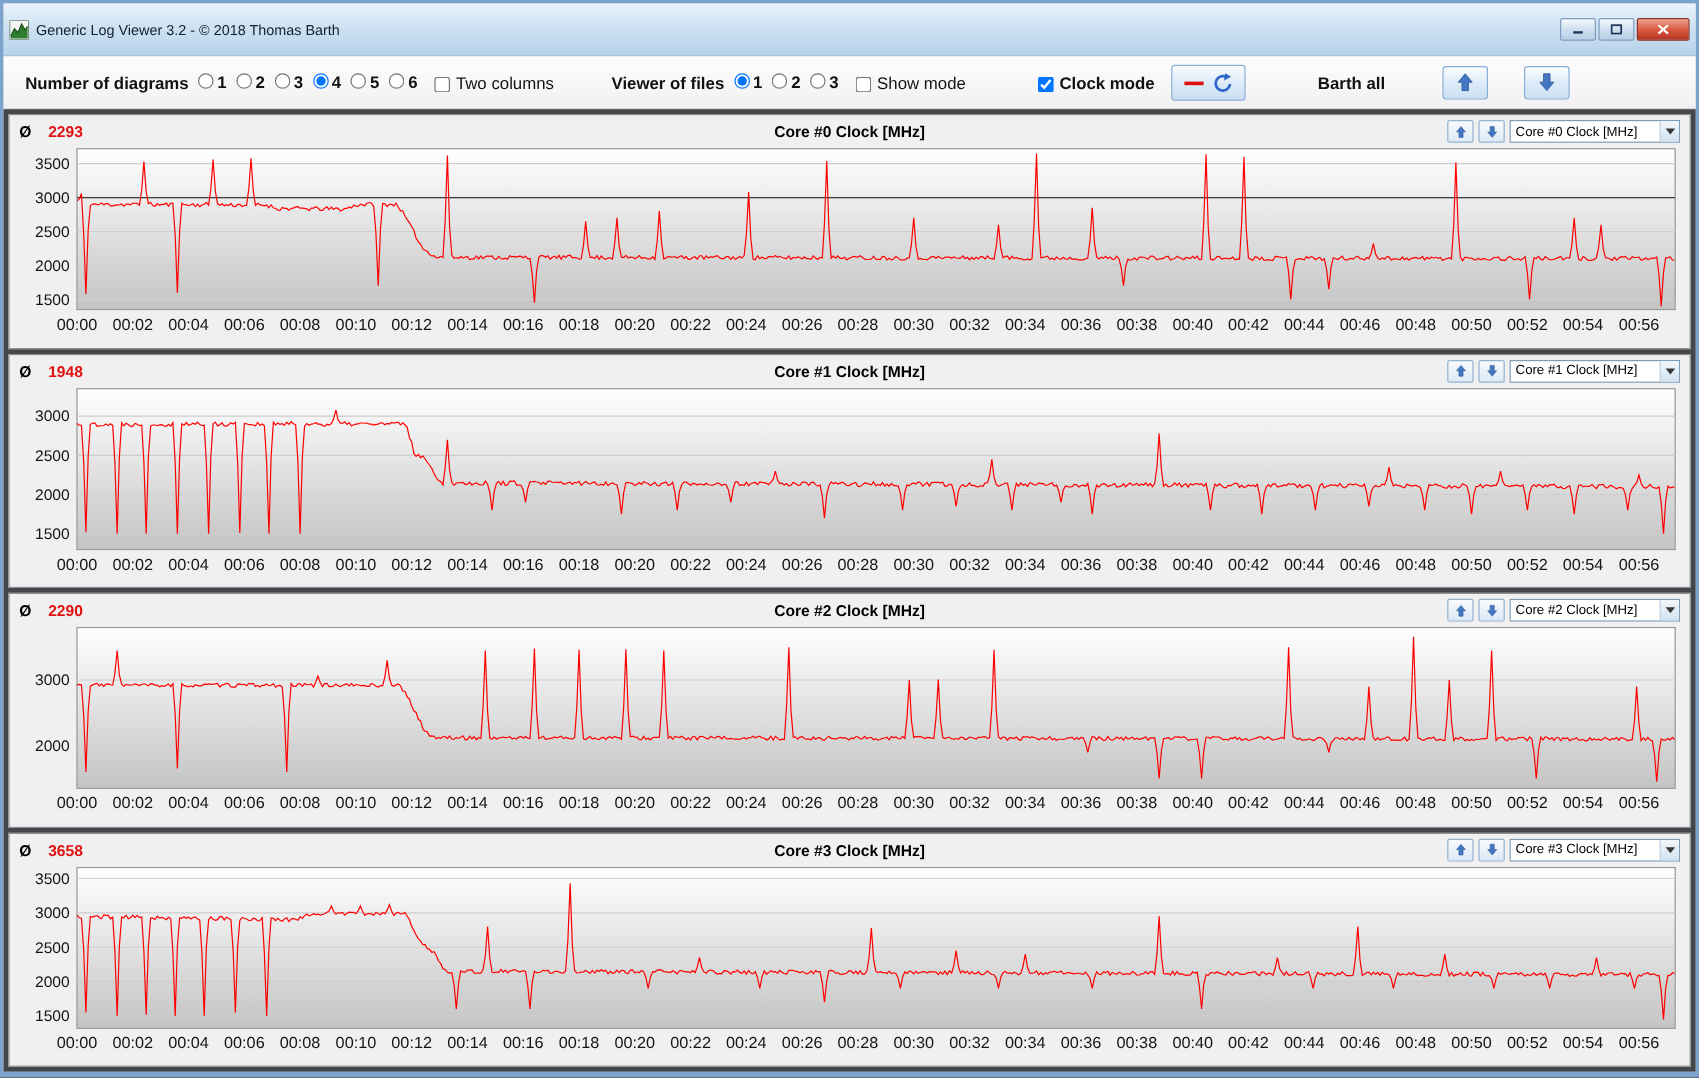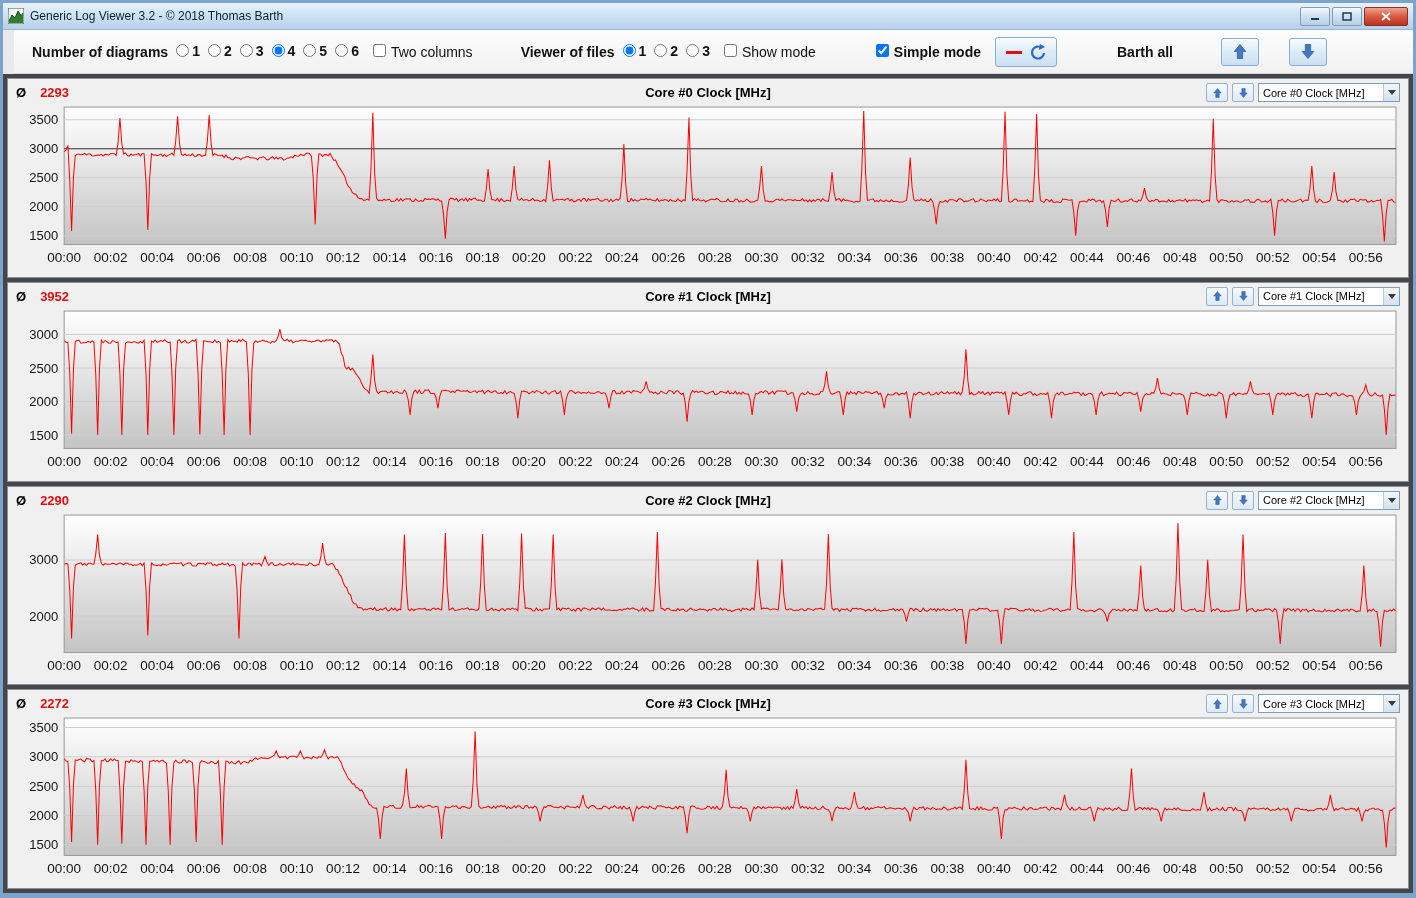--- a/index.html
+++ b/index.html
@@ -11,21 +11,21 @@
   }
   .window {
     width:100%; height:100%;
     border:3px solid #7ba3cc; border-bottom-width:5px;
     display:flex; flex-direction:column;
     background:#e9e9e9;
   }
   
   .titlebar {
     flex:0 0 27px; display:flex; align-items:center;
-    padding:0 5px;
+    padding:12px 5px;
     background:linear-gradient(#eaf3fc 0%, #cfe2f3 45%, #b6d1ea 100%);
     border-bottom:1px solid #9ab6d4;
   }
   .app-icon { width:16px; height:16px; display:inline-block; }
   .titlebar .title { flex:1; margin-left:6px; font-size:12px; color:#10202f; white-space:nowrap; }
   .winbtns { display:flex; gap:2px; }
   .winbtns button {
     width:30px; height:19px; padding:0; display:flex; align-items:center; justify-content:center;
     border:1px solid #7e9cbd; border-radius:2px;
     background:linear-gradient(#f4f9fd,#cfdff0 50%,#b9cfe6);
@@ -35,27 +35,27 @@
     width:44px;
     background:linear-gradient(#f0a28f,#d95a42 50%,#b83322);
     border-color:#8e2f1f;
   }
   
   .toolbar {
     flex:0 0 44px; display:flex; align-items:center;
     padding:0 18px;
     background:linear-gradient(#fdfdfd,#f1f1f1);
     border-bottom:1px solid #d6d6d6;
-    font-size:14px; color:#111;margin-left:11px;
+    font-size:14px; color:#111;
   }
   .bold { font-weight:bold; }
   .radio { display:inline-flex; align-items:center; margin-left:8px; }
   .radio input { margin:0 3px 0 0; }
   .radio span { font-weight:bold; }
-  .chk { display:inline-flex; align-items:flex-start; }
+  .chk { display:inline-flex; align-items:flex-end; }
   .chk input { margin:0 5px 0 0; }
   .sp14{width:14px;} .sp30{width:30px;} .sp48{width:48px;} .sp60{width:60px;}
   .tool-btn {
     height:30px; display:inline-flex; align-items:center; justify-content:center; gap:4px;
     border:1px solid #86aed6; border-radius:3px;
     background:linear-gradient(#fafcfe,#dcebf8 50%,#cbdff2);
     padding:0 8px; cursor:default;
   }
   .arrow-btn { width:38px; height:28px; }
   
@@ -170,21 +170,21 @@
           <span>3</span>
         </label></span>
     <span class="sp14"></span>
     <label class="chk">
       <input type="checkbox" style="">
       <span>Show mode</span>
     </label>
     <span class="sp60"></span>
     <label class="chk">
       <input type="checkbox" checked="" style="">
-      <span class="bold">Simple mode</span>
+      <span class="bold">Clock mode</span>
     </label>
     <span class="sp14"></span>
     <button class="tool-btn">
       <svg width="44" height="18" viewBox="0 0 44 18">
         <rect x="2" y="8" width="16" height="3" fill="#e01010"></rect>
         <path d="M38 5 a6 6 0 1 0 2 5" fill="none" stroke="#2e66c9" stroke-width="2.2"></path>
         <path d="M36 1 l5 3 -6 3 z" fill="#2e66c9"></path>
       </svg>
     </button>
     <span class="sp60"></span>
@@ -291,21 +291,21 @@
             <g clip-path="url(#c0)">
               <polyline fill="none" stroke="#ff0000" stroke-width="1" points="54.0,48.1 55.9,46.4 57.7,41.9 59.6,76.8 61.4,126.8 63.3,72.9 65.1,52.0 67.0,50.8 68.8,50.7 70.7,51.2 72.5,51.1 74.4,49.8 76.2,51.4 78.1,50.5 80.0,50.4 81.8,52.4 83.7,52.3 85.5,51.9 87.4,51.5 89.2,51.6 91.1,50.8 92.9,52.5 94.8,50.8 96.6,50.9 98.5,51.5 100.4,49.9 102.2,50.1 104.1,50.2 105.9,51.9 107.8,38.5 109.6,14.9 111.5,40.3 113.3,50.4 115.2,49.5 117.0,52.0 118.9,52.6 120.7,50.4 122.6,51.8 124.5,51.1 126.3,51.0 128.2,50.0 130.0,52.6 131.9,50.0 133.7,50.1 135.6,77.3 137.4,125.7 139.3,73.6 141.1,50.1 143.0,51.4 144.9,51.3 146.7,52.2 148.6,51.4 150.4,50.5 152.3,52.9 154.1,50.9 156.0,53.1 157.8,51.6 159.7,50.9 161.5,49.6 163.4,51.7 165.2,38.1 167.1,13.2 169.0,40.0 170.8,50.6 172.7,51.8 174.5,50.5 176.4,52.2 178.2,51.3 180.1,52.1 181.9,50.3 183.8,52.8 185.6,52.9 187.5,51.1 189.3,51.1 191.2,52.9 193.1,52.0 194.9,52.0 196.8,37.7 198.6,12.0 200.5,39.7 202.3,51.9 204.2,50.1 206.0,51.3 207.9,51.9 209.7,52.3 211.6,51.6 213.5,54.0 215.3,51.4 217.2,54.1 219.0,54.3 220.9,55.9 222.7,56.1 224.6,53.6 226.4,54.4 228.3,54.5 230.1,56.1 232.0,54.4 233.8,54.2 235.7,53.2 237.6,53.0 239.4,54.3 241.3,54.3 243.1,54.5 245.0,54.8 246.8,56.3 248.7,54.2 250.5,54.3 252.4,53.0 254.2,54.1 256.1,56.2 258.0,56.2 259.8,54.4 261.7,53.2 263.5,55.5 265.4,53.4 267.2,55.4 269.1,54.0 270.9,54.4 272.8,56.6 274.6,55.8 276.5,54.5 278.3,54.5 280.2,53.3 282.1,54.2 283.9,51.7 285.8,52.5 287.6,52.7 289.5,50.9 291.3,51.5 293.2,52.2 295.0,49.9 296.9,49.5 298.7,50.1 300.6,52.9 302.4,75.2 304.3,119.9 306.2,71.7 308.0,50.3 309.9,50.6 311.7,52.9 313.6,51.1 315.4,51.1 317.3,52.3 319.1,49.9 321.0,53.5 322.8,56.6 324.7,56.5 326.6,61.1 328.4,64.0 330.3,66.7 332.1,69.8 334.0,73.0 335.8,79.8 337.7,82.8 339.5,84.6 341.4,88.7 343.2,89.9 345.1,90.6 346.9,93.6 348.8,94.7 350.7,94.5 352.5,96.4 354.4,96.1 356.2,95.0 358.1,96.1 359.9,65.7 361.8,9.7 363.6,70.0 365.5,94.1 367.3,96.6 369.2,96.0 371.1,96.8 372.9,95.2 374.8,96.5 376.6,95.6 378.5,95.3 380.3,97.7 382.2,97.2 384.0,97.1 385.9,94.7 387.7,97.2 389.6,94.7 391.4,97.0 393.3,95.4 395.2,94.7 397.0,95.0 398.9,94.7 400.7,97.3 402.6,97.4 404.4,95.0 406.3,96.9 408.1,97.3 410.0,96.5 411.8,97.4 413.7,94.5 415.5,95.4 417.4,95.1 419.3,95.6 421.1,94.9 423.0,95.1 424.8,96.3 426.7,94.9 428.5,96.9 430.4,97.0 432.2,109.3 434.1,134.3 435.9,107.4 437.8,95.7 439.7,94.2 441.5,94.6 443.4,95.8 445.2,94.5 447.1,97.5 448.9,95.8 450.8,94.9 452.6,96.8 454.5,94.2 456.3,97.3 458.2,94.6 460.0,96.0 461.9,94.4 463.8,94.1 465.6,96.3 467.5,96.1 469.3,96.2 471.2,97.4 473.0,97.1 474.9,85.3 476.7,65.4 478.6,86.8 480.4,95.8 482.3,95.7 484.2,96.9 486.0,94.4 487.9,97.5 489.7,94.7 491.6,96.8 493.4,97.6 495.3,96.2 497.1,96.4 499.0,97.3 500.8,84.3 502.7,62.5 504.5,85.9 506.4,95.7 508.3,96.1 510.1,94.2 512.0,96.5 513.8,95.7 515.7,95.8 517.5,96.9 519.4,96.0 521.2,94.4 523.1,96.7 524.9,96.1 526.8,96.4 528.6,97.4 530.5,97.0 532.4,95.5 534.2,97.8 536.1,82.3 537.9,56.8 539.8,84.3 541.6,97.1 543.5,96.3 545.3,95.0 547.2,95.7 549.0,95.6 550.9,95.4 552.8,96.5 554.6,95.1 556.5,94.5 558.3,96.7 560.2,95.3 562.0,97.6 563.9,97.4 565.7,96.0 567.6,95.4 569.4,97.5 571.3,94.5 573.1,94.5 575.0,97.4 576.9,94.6 578.7,96.5 580.6,95.3 582.4,95.8 584.3,95.0 586.1,94.4 588.0,96.3 589.8,97.1 591.7,96.7 593.5,95.3 595.4,95.3 597.3,97.7 599.1,95.3 601.0,97.5 602.8,96.4 604.7,95.2 606.5,96.4 608.4,94.4 610.2,76.7 612.1,40.7 613.9,79.5 615.8,97.3 617.6,97.9 619.5,94.5 621.4,97.0 623.2,95.6 625.1,96.9 626.9,96.8 628.8,95.3 630.6,95.2 632.5,95.7 634.3,94.4 636.2,95.9 638.0,95.0 639.9,96.0 641.8,96.5 643.6,96.9 645.5,94.7 647.3,97.6 649.2,96.0 651.0,96.4 652.9,95.5 654.7,96.0 656.6,97.3 658.4,95.5 660.3,97.0 662.1,96.9 664.0,97.6 665.9,94.7 667.7,96.5 669.6,97.6 671.4,95.9 673.3,96.4 675.1,67.5 677.0,14.3 678.8,71.6 680.7,96.6 682.5,94.7 684.4,96.5 686.2,94.7 688.1,96.8 690.0,96.8 691.8,95.8 693.7,98.0 695.5,96.7 697.4,96.0 699.2,95.1 701.1,95.4 702.9,95.7 704.8,94.5 706.6,95.7 708.5,97.4 710.4,97.7 712.2,97.6 714.1,97.3 715.9,94.9 717.8,97.5 719.6,97.6 721.5,97.8 723.3,95.0 725.2,95.3 727.0,98.0 728.9,96.7 730.7,98.0 732.6,97.2 734.5,95.1 736.3,96.3 738.2,98.1 740.0,97.9 741.9,98.0 743.7,96.7 745.6,96.2 747.4,84.5 749.3,62.5 751.1,86.1 753.0,97.2 754.9,96.8 756.7,97.7 758.6,97.5 760.4,98.0 762.3,96.6 764.1,95.3 766.0,95.3 767.8,96.7 769.7,95.0 771.5,96.4 773.4,97.0 775.2,95.8 777.1,95.7 779.0,95.7 780.8,96.7 782.7,95.5 784.5,96.4 786.4,96.6 788.2,96.6 790.1,94.6 791.9,97.0 793.8,95.8 795.6,97.9 797.5,95.8 799.3,97.7 801.2,95.8 803.1,97.3 804.9,95.2 806.8,95.5 808.6,97.4 810.5,94.6 812.3,96.6 814.2,96.9 816.0,97.4 817.9,86.5 819.7,68.3 821.6,87.9 823.5,96.3 825.3,95.0 827.2,94.9 829.0,97.6 830.9,94.9 832.7,96.7 834.6,96.1 836.4,96.9 838.3,96.9 840.1,97.8 842.0,98.1 843.8,97.2 845.7,98.0 847.6,97.1 849.4,65.4 851.3,8.0 853.1,69.9 855.0,96.3 856.8,95.9 858.7,95.4 860.5,94.8 862.4,97.5 864.2,96.6 866.1,97.8 868.0,95.7 869.8,97.1 871.7,97.6 873.5,95.9 875.4,97.3 877.2,97.6 879.1,95.8 880.9,97.5 882.8,97.4 884.6,97.4 886.5,98.2 888.3,97.9 890.2,98.0 892.1,97.1 893.9,96.4 895.8,81.5 897.6,53.9 899.5,83.7 901.3,95.6 903.2,97.2 905.0,95.8 906.9,96.7 908.7,95.0 910.6,96.8 912.4,95.5 914.3,97.6 916.2,97.4 918.0,94.9 919.9,97.2 921.7,104.7 923.6,119.9 925.4,103.5 927.3,97.4 929.1,98.3 931.0,97.7 932.8,96.5 934.7,98.2 936.6,95.8 938.4,95.7 940.3,95.8 942.1,96.4 944.0,97.5 945.8,94.9 947.7,94.8 949.5,95.9 951.4,97.9 953.2,97.1 955.1,97.2 956.9,96.5 958.8,95.4 960.7,94.8 962.5,98.1 964.4,97.3 966.2,96.9 968.1,94.9 969.9,96.1 971.8,96.6 973.6,97.8 975.5,96.0 977.3,96.3 979.2,96.9 981.1,95.0 982.9,96.7 984.8,94.9 986.6,97.8 988.5,97.5 990.3,65.7 992.2,8.6 994.0,70.1 995.9,97.4 997.7,98.2 999.6,97.1 1001.4,95.3 1003.3,95.1 1005.2,97.3 1007.0,96.8 1008.9,96.8 1010.7,96.9 1012.6,96.9 1014.4,95.7 1016.3,98.0 1018.1,97.2 1020.0,97.6 1021.8,66.6 1023.7,10.9 1025.5,70.9 1027.4,96.3 1029.3,97.6 1031.1,98.4 1033.0,95.4 1034.8,95.9 1036.7,97.8 1038.5,95.7 1040.4,98.4 1042.2,98.2 1044.1,97.8 1045.9,98.3 1047.8,98.4 1049.7,95.0 1051.5,95.3 1053.4,95.6 1055.2,96.1 1057.1,96.2 1058.9,95.6 1060.8,108.8 1062.6,131.4 1064.5,107.0 1066.3,98.0 1068.2,97.4 1070.0,97.0 1071.9,97.4 1073.8,98.0 1075.6,95.3 1077.5,96.7 1079.3,95.2 1081.2,95.8 1083.0,97.9 1084.9,96.6 1086.7,96.0 1088.6,98.4 1090.4,97.0 1092.3,105.8 1094.2,122.8 1096.0,104.5 1097.9,96.2 1099.7,96.9 1101.6,97.7 1103.4,96.4 1105.3,94.9 1107.1,97.7 1109.0,98.2 1110.8,97.3 1112.7,96.7 1114.5,97.4 1116.4,95.7 1118.3,94.9 1120.1,97.0 1122.0,97.2 1123.8,98.1 1125.7,96.0 1127.5,96.9 1129.4,92.4 1131.2,84.3 1133.1,93.0 1134.9,96.5 1136.8,97.8 1138.6,96.3 1140.5,97.2 1142.4,95.4 1144.2,95.4 1146.1,98.1 1147.9,97.2 1149.8,97.1 1151.6,97.5 1153.5,98.0 1155.3,95.6 1157.2,97.8 1159.0,96.5 1160.9,98.2 1162.8,96.7 1164.6,96.3 1166.5,95.9 1168.3,96.8 1170.2,96.8 1172.0,95.1 1173.9,98.1 1175.7,95.9 1177.6,97.0 1179.4,95.8 1181.3,96.4 1183.1,95.8 1185.0,96.7 1186.9,96.0 1188.7,98.5 1190.6,97.5 1192.4,97.0 1194.3,96.1 1196.1,97.2 1198.0,68.3 1199.8,15.5 1201.7,72.4 1203.5,95.6 1205.4,98.6 1207.3,95.9 1209.1,95.8 1211.0,96.6 1212.8,96.5 1214.7,97.9 1216.5,98.0 1218.4,96.6 1220.2,98.0 1222.1,97.0 1223.9,97.1 1225.8,97.9 1227.6,98.3 1229.5,97.4 1231.4,95.8 1233.2,96.2 1235.1,95.6 1236.9,98.2 1238.8,98.0 1240.6,98.5 1242.5,96.5 1244.3,95.1 1246.2,96.1 1248.0,98.0 1249.9,97.5 1251.7,96.9 1253.6,98.3 1255.5,96.9 1257.3,95.3 1259.2,108.9 1261.0,131.4 1262.9,107.2 1264.7,96.3 1266.6,96.9 1268.4,95.0 1270.3,97.4 1272.1,98.1 1274.0,95.3 1275.9,96.7 1277.7,97.8 1279.6,97.9 1281.4,97.5 1283.3,96.7 1285.1,95.9 1287.0,95.1 1288.8,98.0 1290.7,96.6 1292.5,96.0 1294.4,96.5 1296.2,84.9 1298.1,62.5 1300.0,86.6 1301.8,97.4 1303.7,98.5 1305.5,95.2 1307.4,96.4 1309.2,98.3 1311.1,98.4 1312.9,98.2 1314.8,97.6 1316.6,96.2 1318.5,86.9 1320.4,68.3 1322.2,88.3 1324.1,96.4 1325.9,96.2 1327.8,97.3 1329.6,98.4 1331.5,95.8 1333.3,98.2 1335.2,96.7 1337.0,95.3 1338.9,95.6 1340.7,95.1 1342.6,97.1 1344.5,97.5 1346.3,95.3 1348.2,96.0 1350.0,96.0 1351.9,95.6 1353.7,98.1 1355.6,97.8 1357.4,96.3 1359.3,97.8 1361.1,97.1 1363.0,96.3 1364.8,96.8 1366.7,95.5 1368.6,111.0 1370.4,137.1 1372.3,109.0 1374.1,96.3 1376.0,96.4 1377.8,95.3 1379.7,98.1 1381.5,98.3"></polyline>
             </g>
           </svg>
         </div>
     </section>
 
     <section class="panel">
       <div class="panel-head">
         <span class="avg">
-          <span class="sym">Ø</span><span class="val">3952</span>
+          <span class="sym">Ø</span><span class="val">1948</span>
         </span>
         <span class="panel-title">Core #1 Clock [MHz]</span>
         <span class="panel-ctrls">
           <button class="mini-btn">
               <svg width="9" height="12" viewBox="0 0 12 14">
                 <path d="M6 1 L11 7 H8.3 V13 H3.7 V7 H1 Z" fill="#4377c4" stroke="#2c5591" stroke-width="0.6"></path>
               </svg>
             </button>
           <button class="mini-btn">
               <svg width="9" height="12" viewBox="0 0 12 14">
@@ -461,21 +461,21 @@
             <g clip-path="url(#c2)">
               <polyline fill="none" stroke="#ff0000" stroke-width="1" points="54.0,52.7 55.9,52.1 57.7,52.4 59.6,78.5 61.4,126.1 63.3,74.8 65.1,53.6 67.0,52.5 68.8,51.9 70.7,51.3 72.5,53.4 74.4,51.8 76.2,53.8 78.1,51.8 80.0,51.7 81.8,52.4 83.7,52.6 85.5,42.6 87.4,23.4 89.2,44.0 91.1,51.7 92.9,53.7 94.8,52.1 96.6,52.6 98.5,52.7 100.4,52.4 102.2,51.7 104.1,52.3 105.9,53.1 107.8,52.2 109.6,51.6 111.5,52.2 113.3,53.3 115.2,51.5 117.0,51.7 118.9,52.7 120.7,52.6 122.6,54.1 124.5,53.2 126.3,53.7 128.2,52.8 130.0,51.7 131.9,54.0 133.7,51.5 135.6,77.5 137.4,123.3 139.3,74.0 141.1,51.6 143.0,53.2 144.9,53.6 146.7,54.2 148.6,53.3 150.4,54.3 152.3,52.4 154.1,52.9 156.0,53.6 157.8,53.1 159.7,51.9 161.5,52.0 163.4,51.6 165.2,52.0 167.1,51.9 169.0,51.7 170.8,51.2 172.7,54.3 174.5,52.6 176.4,52.1 178.2,51.2 180.1,51.6 181.9,54.3 183.8,54.4 185.6,54.4 187.5,51.9 189.3,51.7 191.2,52.2 193.1,52.0 194.9,53.3 196.8,51.3 198.6,51.7 200.5,51.2 202.3,53.8 204.2,52.9 206.0,54.3 207.9,52.8 209.7,52.9 211.6,51.7 213.5,53.2 215.3,52.8 217.2,51.6 219.0,54.5 220.9,53.1 222.7,52.9 224.6,54.4 226.4,78.5 228.3,126.1 230.1,74.8 232.0,51.3 233.8,53.7 235.7,53.7 237.6,51.7 239.4,51.7 241.3,53.8 243.1,51.3 245.0,52.3 246.8,52.4 248.7,51.7 250.5,54.3 252.4,50.1 254.2,45.1 256.1,50.5 258.0,53.9 259.8,51.4 261.7,51.2 263.5,54.0 265.4,54.0 267.2,53.4 269.1,51.8 270.9,53.3 272.8,54.0 274.6,53.0 276.5,52.1 278.3,51.6 280.2,53.3 282.1,51.3 283.9,53.5 285.8,52.2 287.6,52.4 289.5,53.2 291.3,53.0 293.2,53.2 295.0,53.7 296.9,53.8 298.7,51.3 300.6,52.1 302.4,53.7 304.3,54.3 306.2,53.1 308.0,53.1 309.9,45.5 311.7,31.8 313.6,46.5 315.4,52.6 317.3,53.7 319.1,52.5 321.0,51.7 322.8,53.3 324.7,57.7 326.6,57.9 328.4,62.8 330.3,64.6 332.1,70.5 334.0,74.6 335.8,75.8 337.7,81.8 339.5,82.8 341.4,89.8 343.2,91.7 345.1,92.1 346.9,95.8 348.8,95.6 350.7,95.9 352.5,98.1 354.4,97.0 356.2,97.7 358.1,96.4 359.9,96.3 361.8,97.9 363.6,95.7 365.5,98.5 367.3,98.4 369.2,96.9 371.1,97.8 372.9,96.7 374.8,95.6 376.6,98.9 378.5,98.6 380.3,95.9 382.2,98.1 384.0,96.3 385.9,98.9 387.7,97.0 389.6,97.8 391.4,71.4 393.3,23.4 395.2,75.1 397.0,97.3 398.9,98.5 400.7,96.7 402.6,98.5 404.4,97.3 406.3,97.1 408.1,96.6 410.0,97.1 411.8,97.0 413.7,96.4 415.5,98.2 417.4,97.5 419.3,98.4 421.1,96.7 423.0,96.1 424.8,97.7 426.7,96.2 428.5,97.5 430.4,97.9 432.2,70.9 434.1,21.8 435.9,74.7 437.8,98.0 439.7,97.0 441.5,96.0 443.4,98.5 445.2,98.2 447.1,97.8 448.9,97.6 450.8,96.6 452.6,97.3 454.5,96.6 456.3,95.9 458.2,97.9 460.0,97.0 461.9,97.5 463.8,98.0 465.6,98.4 467.5,97.0 469.3,71.3 471.2,22.9 473.0,75.0 474.9,98.2 476.7,98.7 478.6,97.3 480.4,96.2 482.3,98.3 484.2,97.4 486.0,98.3 487.9,98.8 489.7,97.1 491.6,96.9 493.4,98.8 495.3,96.9 497.1,96.5 499.0,97.7 500.8,96.1 502.7,97.1 504.5,97.0 506.4,98.6 508.3,71.1 510.1,22.3 512.0,74.9 513.8,96.4 515.7,95.9 517.5,96.8 519.4,96.6 521.2,98.7 523.1,99.0 524.9,96.0 526.8,98.6 528.6,97.4 530.5,99.1 532.4,97.0 534.2,96.9 536.1,96.9 537.9,96.7 539.8,71.5 541.6,23.4 543.5,75.3 545.3,97.6 547.2,96.1 549.0,98.6 550.9,96.1 552.8,96.6 554.6,97.1 556.5,96.0 558.3,97.2 560.2,98.9 562.0,97.2 563.9,99.1 565.7,96.2 567.6,96.4 569.4,99.0 571.3,96.3 573.1,96.0 575.0,96.6 576.9,97.8 578.7,98.1 580.6,96.0 582.4,97.0 584.3,97.6 586.1,96.0 588.0,96.2 589.8,98.2 591.7,96.0 593.5,98.0 595.4,98.2 597.3,97.7 599.1,98.3 601.0,98.4 602.8,98.3 604.7,98.6 606.5,97.9 608.4,97.2 610.2,98.3 612.1,97.1 613.9,97.2 615.8,96.0 617.6,97.3 619.5,96.4 621.4,95.9 623.2,97.3 625.1,97.4 626.9,99.1 628.8,98.2 630.6,96.0 632.5,99.2 634.3,96.0 636.2,97.5 638.0,99.2 639.9,98.4 641.8,98.7 643.6,70.7 645.5,20.7 647.3,74.5 649.2,96.7 651.0,96.6 652.9,98.5 654.7,96.7 656.6,96.3 658.4,97.9 660.3,98.4 662.1,98.3 664.0,98.9 665.9,96.6 667.7,98.5 669.6,97.3 671.4,97.1 673.3,99.0 675.1,99.2 677.0,97.3 678.8,96.1 680.7,97.7 682.5,97.9 684.4,98.4 686.2,97.7 688.1,96.9 690.0,97.5 691.8,97.2 693.7,97.9 695.5,99.1 697.4,97.3 699.2,98.1 701.1,96.4 702.9,96.4 704.8,98.2 706.6,98.0 708.5,96.1 710.4,98.0 712.2,97.0 714.1,97.0 715.9,98.9 717.8,98.0 719.6,99.3 721.5,98.7 723.3,97.7 725.2,97.4 727.0,96.8 728.9,99.0 730.7,96.2 732.6,97.3 734.5,96.6 736.3,97.9 738.2,98.1 740.0,96.0 741.9,97.8 743.7,80.4 745.6,48.4 747.4,82.9 749.3,97.1 751.1,96.0 753.0,96.4 754.9,96.1 756.7,97.0 758.6,97.9 760.4,96.9 762.3,97.1 764.1,97.5 766.0,97.8 767.8,80.3 769.7,47.9 771.5,82.8 773.4,96.9 775.2,97.9 777.1,97.0 779.0,96.9 780.8,98.3 782.7,98.4 784.5,97.9 786.4,98.5 788.2,96.9 790.1,96.9 791.9,98.7 793.8,98.2 795.6,96.6 797.5,97.0 799.3,97.6 801.2,98.3 803.1,96.7 804.9,97.0 806.8,96.5 808.6,96.3 810.5,97.8 812.3,97.2 814.2,71.5 816.0,22.9 817.9,75.3 819.7,96.4 821.6,98.2 823.5,96.6 825.3,96.9 827.2,99.4 829.0,97.1 830.9,97.3 832.7,97.9 834.6,96.6 836.4,98.6 838.3,99.3 840.1,96.3 842.0,96.7 843.8,96.2 845.7,97.3 847.6,96.5 849.4,97.0 851.3,97.7 853.1,99.0 855.0,97.8 856.8,97.4 858.7,98.8 860.5,98.1 862.4,96.3 864.2,98.9 866.1,97.8 868.0,99.4 869.8,98.5 871.7,98.5 873.5,98.6 875.4,98.3 877.2,97.4 879.1,97.4 880.9,96.7 882.8,98.8 884.6,97.1 886.5,98.7 888.3,97.0 890.2,97.5 892.1,101.9 893.9,109.5 895.8,101.3 897.6,96.3 899.5,96.7 901.3,98.9 903.2,96.5 905.0,97.7 906.9,99.4 908.7,99.2 910.6,96.2 912.4,98.5 914.3,99.3 916.2,98.3 918.0,96.7 919.9,98.1 921.7,96.8 923.6,99.3 925.4,96.5 927.3,98.3 929.1,97.7 931.0,96.7 932.8,98.7 934.7,97.5 936.6,98.7 938.4,98.0 940.3,97.6 942.1,96.4 944.0,99.2 945.8,97.4 947.7,97.4 949.5,97.4 951.4,109.7 953.2,131.7 955.1,108.0 956.9,98.0 958.8,97.8 960.7,97.0 962.5,98.3 964.4,98.2 966.2,96.4 968.1,96.7 969.9,96.5 971.8,97.2 973.6,96.4 975.5,97.4 977.3,99.4 979.2,98.8 981.1,98.7 982.9,98.5 984.8,98.3 986.6,109.7 988.5,131.7 990.3,108.1 992.2,96.8 994.0,96.8 995.9,97.8 997.7,96.3 999.6,96.6 1001.4,96.6 1003.3,96.7 1005.2,98.0 1007.0,99.0 1008.9,98.5 1010.7,99.2 1012.6,97.3 1014.4,97.9 1016.3,96.7 1018.1,98.6 1020.0,97.1 1021.8,99.6 1023.7,98.5 1025.5,98.0 1027.4,99.5 1029.3,99.1 1031.1,98.3 1033.0,97.9 1034.8,97.1 1036.7,96.4 1038.5,96.7 1040.4,98.4 1042.2,97.3 1044.1,96.5 1045.9,98.1 1047.8,99.3 1049.7,98.5 1051.5,98.4 1053.4,97.7 1055.2,97.0 1057.1,97.9 1058.9,70.9 1060.8,20.7 1062.6,74.8 1064.5,96.4 1066.3,97.2 1068.2,98.6 1070.0,97.6 1071.9,99.2 1073.8,99.0 1075.6,99.0 1077.5,98.1 1079.3,98.7 1081.2,99.6 1083.0,98.8 1084.9,97.3 1086.7,96.9 1088.6,97.7 1090.4,99.3 1092.3,102.1 1094.2,109.5 1096.0,101.5 1097.9,99.4 1099.7,97.2 1101.6,97.2 1103.4,98.6 1105.3,97.3 1107.1,98.8 1109.0,98.9 1110.8,96.8 1112.7,98.4 1114.5,99.2 1116.4,97.2 1118.3,97.4 1120.1,99.0 1122.0,97.7 1123.8,98.9 1125.7,82.6 1127.5,54.0 1129.4,84.9 1131.2,97.2 1133.1,99.2 1134.9,97.1 1136.8,99.2 1138.6,98.2 1140.5,98.1 1142.4,96.7 1144.2,96.8 1146.1,99.4 1147.9,99.1 1149.8,99.4 1151.6,99.0 1153.5,99.7 1155.3,98.5 1157.2,96.7 1159.0,99.8 1160.9,98.4 1162.8,67.9 1164.6,11.8 1166.5,72.2 1168.3,97.5 1170.2,97.9 1172.0,99.5 1173.9,99.0 1175.7,97.9 1177.6,97.4 1179.4,97.8 1181.3,96.6 1183.1,99.2 1185.0,99.2 1186.9,98.4 1188.7,99.5 1190.6,99.5 1192.4,80.7 1194.3,48.4 1196.1,83.2 1198.0,99.5 1199.8,97.3 1201.7,98.5 1203.5,96.7 1205.4,97.4 1207.3,99.7 1209.1,98.6 1211.0,99.6 1212.8,98.7 1214.7,99.5 1216.5,98.5 1218.4,98.7 1220.2,98.4 1222.1,97.9 1223.9,98.2 1225.8,97.5 1227.6,72.0 1229.5,23.4 1231.4,75.8 1233.2,99.6 1235.1,97.3 1236.9,97.1 1238.8,96.6 1240.6,98.9 1242.5,99.8 1244.3,97.5 1246.2,98.7 1248.0,98.1 1249.9,98.4 1251.7,96.9 1253.6,97.2 1255.5,96.7 1257.3,98.1 1259.2,99.7 1261.0,96.6 1262.9,98.2 1264.7,109.9 1266.6,131.7 1268.4,108.3 1270.3,96.7 1272.1,99.1 1274.0,96.6 1275.9,97.0 1277.7,98.6 1279.6,97.0 1281.4,99.5 1283.3,97.0 1285.1,97.0 1287.0,99.8 1288.8,97.3 1290.7,98.1 1292.5,97.2 1294.4,99.9 1296.2,98.4 1298.1,98.5 1300.0,97.2 1301.8,99.2 1303.7,99.0 1305.5,98.7 1307.4,99.8 1309.2,99.7 1311.1,97.2 1312.9,99.3 1314.8,98.1 1316.6,99.1 1318.5,98.5 1320.4,99.6 1322.2,98.0 1324.1,97.0 1325.9,98.3 1327.8,99.4 1329.6,97.9 1331.5,98.3 1333.3,97.1 1335.2,99.3 1337.0,97.1 1338.9,97.6 1340.7,98.5 1342.6,99.8 1344.5,99.0 1346.3,99.0 1348.2,82.8 1350.0,54.0 1351.9,85.0 1353.7,99.7 1355.6,97.4 1357.4,99.3 1359.3,97.0 1361.1,99.1 1363.0,99.7 1364.8,111.0 1366.7,134.4 1368.6,109.2 1370.4,98.3 1372.3,99.3 1374.1,99.2 1376.0,97.8 1377.8,99.0 1379.7,96.9 1381.5,98.8"></polyline>
             </g>
           </svg>
         </div>
     </section>
 
     <section class="panel">
       <div class="panel-head">
         <span class="avg">
-          <span class="sym">Ø</span><span class="val">2272</span>
+          <span class="sym">Ø</span><span class="val">3658</span>
         </span>
         <span class="panel-title">Core #3 Clock [MHz]</span>
         <span class="panel-ctrls">
           <button class="mini-btn">
               <svg width="9" height="12" viewBox="0 0 12 14">
                 <path d="M6 1 L11 7 H8.3 V13 H3.7 V7 H1 Z" fill="#4377c4" stroke="#2c5591" stroke-width="0.6"></path>
               </svg>
             </button>
           <button class="mini-btn">
               <svg width="9" height="12" viewBox="0 0 12 14">

